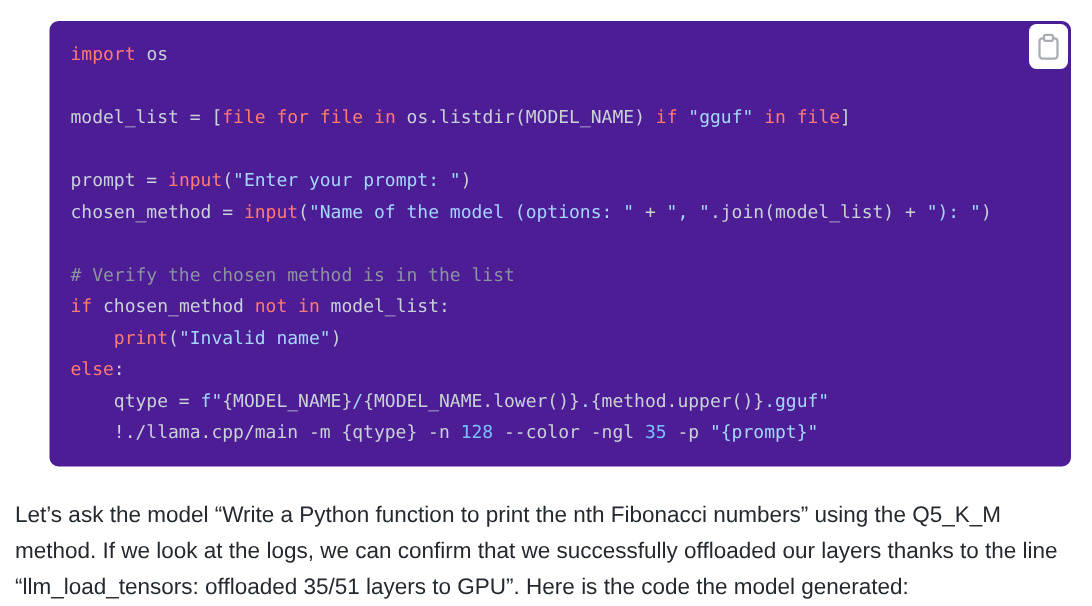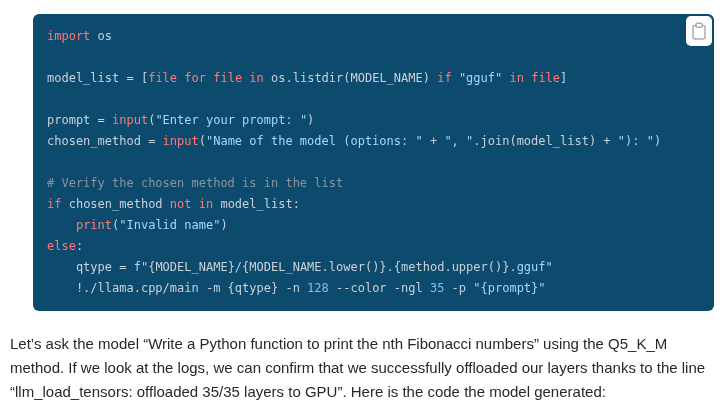--- a/index.html
+++ b/index.html
@@ -41,23 +41,23 @@
   .body-text {
     margin: 21px 10px 0 10px;
     font-size: 15px;
     line-height: 24px;
     color: #24292f;
   }
 </style>
 </head>
 <body>
 
-<div class="code-wrapper" style="background: #0c4a6e; margin-left: 33px;">
+<div class="code-wrapper" style="background: #4c1d95; margin-left: 33px;">
   <button class="copy-btn" aria-label="Copy code">
     <svg width="16" height="19" viewBox="0 0 16 19">
       <rect x="2" y="3.5" width="12" height="13.5" rx="2" fill="none" stroke="#a8adb3" stroke-width="1.5"></rect>
       <rect x="5" y="1.2" width="6" height="4" rx="1.2" fill="#ffffff" stroke="#a8adb3" stroke-width="1.5"></rect>
     </svg>
   </button>
   <pre class="code"><code><div class="code-line"><span style="color: rgb(255, 123, 114);">import</span><span style="color: rgb(201, 209, 217);"> os</span></div><div class="code-line">&nbsp;</div><div class="code-line"><span style="color: rgb(201, 209, 217);">model_list = [</span><span style="color: rgb(255, 123, 114);">file</span><span style="color: rgb(201, 209, 217);"> </span><span style="color: rgb(255, 123, 114);">for</span><span style="color: rgb(201, 209, 217);"> </span><span style="color: rgb(255, 123, 114);">file</span><span style="color: rgb(201, 209, 217);"> </span><span style="color: rgb(255, 123, 114);">in</span><span style="color: rgb(201, 209, 217);"> os.listdir(MODEL_NAME) </span><span style="color: rgb(255, 123, 114);">if</span><span style="color: rgb(201, 209, 217);"> </span><span style="color: rgb(165, 214, 255);">"gguf"</span><span style="color: rgb(201, 209, 217);"> </span><span style="color: rgb(255, 123, 114);">in</span><span style="color: rgb(201, 209, 217);"> </span><span style="color: rgb(255, 123, 114);">file</span><span style="color: rgb(201, 209, 217);">]</span></div><div class="code-line">&nbsp;</div><div class="code-line"><span style="color: rgb(201, 209, 217);">prompt = </span><span style="color: rgb(255, 123, 114);">input</span><span style="color: rgb(201, 209, 217);">(</span><span style="color: rgb(165, 214, 255);">"Enter your prompt: "</span><span style="color: rgb(201, 209, 217);">)</span></div><div class="code-line"><span style="color: rgb(201, 209, 217);">chosen_method = </span><span style="color: rgb(255, 123, 114);">input</span><span style="color: rgb(201, 209, 217);">(</span><span style="color: rgb(165, 214, 255);">"Name of the model (options: "</span><span style="color: rgb(201, 209, 217);"> + </span><span style="color: rgb(165, 214, 255);">", "</span><span style="color: rgb(201, 209, 217);">.join(model_list) + </span><span style="color: rgb(165, 214, 255);">"): "</span><span style="color: rgb(201, 209, 217);">)</span></div><div class="code-line">&nbsp;</div><div class="code-line"><span style="color: rgb(139, 148, 158);"># Verify the chosen method is in the list</span></div><div class="code-line"><span style="color: rgb(255, 123, 114);">if</span><span style="color: rgb(201, 209, 217);"> chosen_method </span><span style="color: rgb(255, 123, 114);">not in</span><span style="color: rgb(201, 209, 217);"> model_list:</span></div><div class="code-line"><span style="color: rgb(201, 209, 217);">    </span><span style="color: rgb(255, 123, 114);">print</span><span style="color: rgb(201, 209, 217);">(</span><span style="color: rgb(165, 214, 255);">"Invalid name"</span><span style="color: rgb(201, 209, 217);">)</span></div><div class="code-line"><span style="color: rgb(255, 123, 114);">else</span><span style="color: rgb(201, 209, 217);">:</span></div><div class="code-line"><span style="color: rgb(201, 209, 217);">    qtype = </span><span style="color: rgb(165, 214, 255);">f"</span><span style="color: rgb(201, 209, 217);">{MODEL_NAME}</span><span style="color: rgb(165, 214, 255);">/</span><span style="color: rgb(201, 209, 217);">{MODEL_NAME.lower()}</span><span style="color: rgb(165, 214, 255);">.</span><span style="color: rgb(201, 209, 217);">{method.upper()}</span><span style="color: rgb(165, 214, 255);">.gguf"</span></div><div class="code-line"><span style="color: rgb(201, 209, 217);">    !./llama.cpp/main -m {qtype} -n </span><span style="color: rgb(121, 192, 255);">128</span><span style="color: rgb(201, 209, 217);"> --color -ngl </span><span style="color: rgb(121, 192, 255);">35</span><span style="color: rgb(201, 209, 217);"> -p </span><span style="color: rgb(165, 214, 255);">"{prompt}"</span></div></code></pre>
 </div>
 
-<p class="body-text" style="color: rgb(36, 41, 47);">Let’s ask the model “Write a Python function to print the nth Fibonacci numbers” using the Q5_K_M method. If we look at the logs, we can confirm that we successfully offloaded our layers thanks to the line “llm_load_tensors: offloaded 35/35 layers to GPU”. Here is the code the model generated:</p>
+<p class="body-text" style="color: rgb(36, 41, 47);">Let’s ask the model “Write a Python function to print the nth Fibonacci numbers” using the Q5_K_M method. If we look at the logs, we can confirm that we successfully offloaded our layers thanks to the line “llm_load_tensors: offloaded 35/51 layers to GPU”. Here is the code the model generated:</p>
 
 </body></html>

